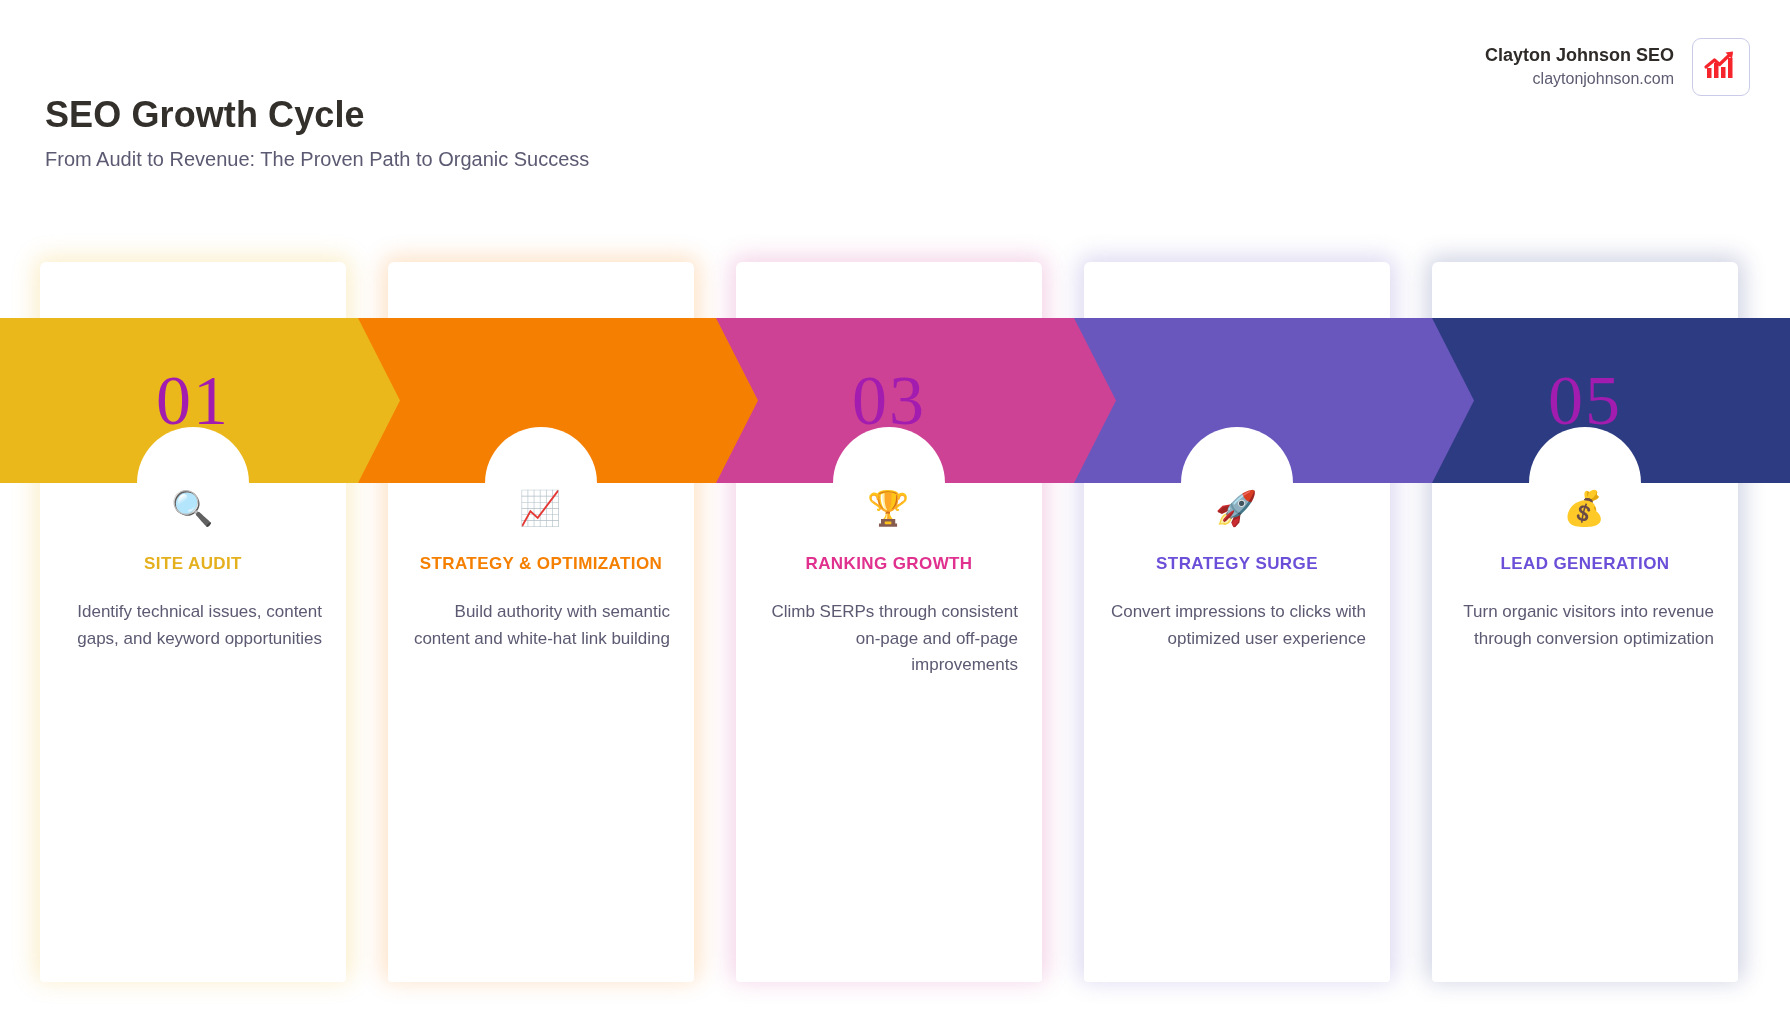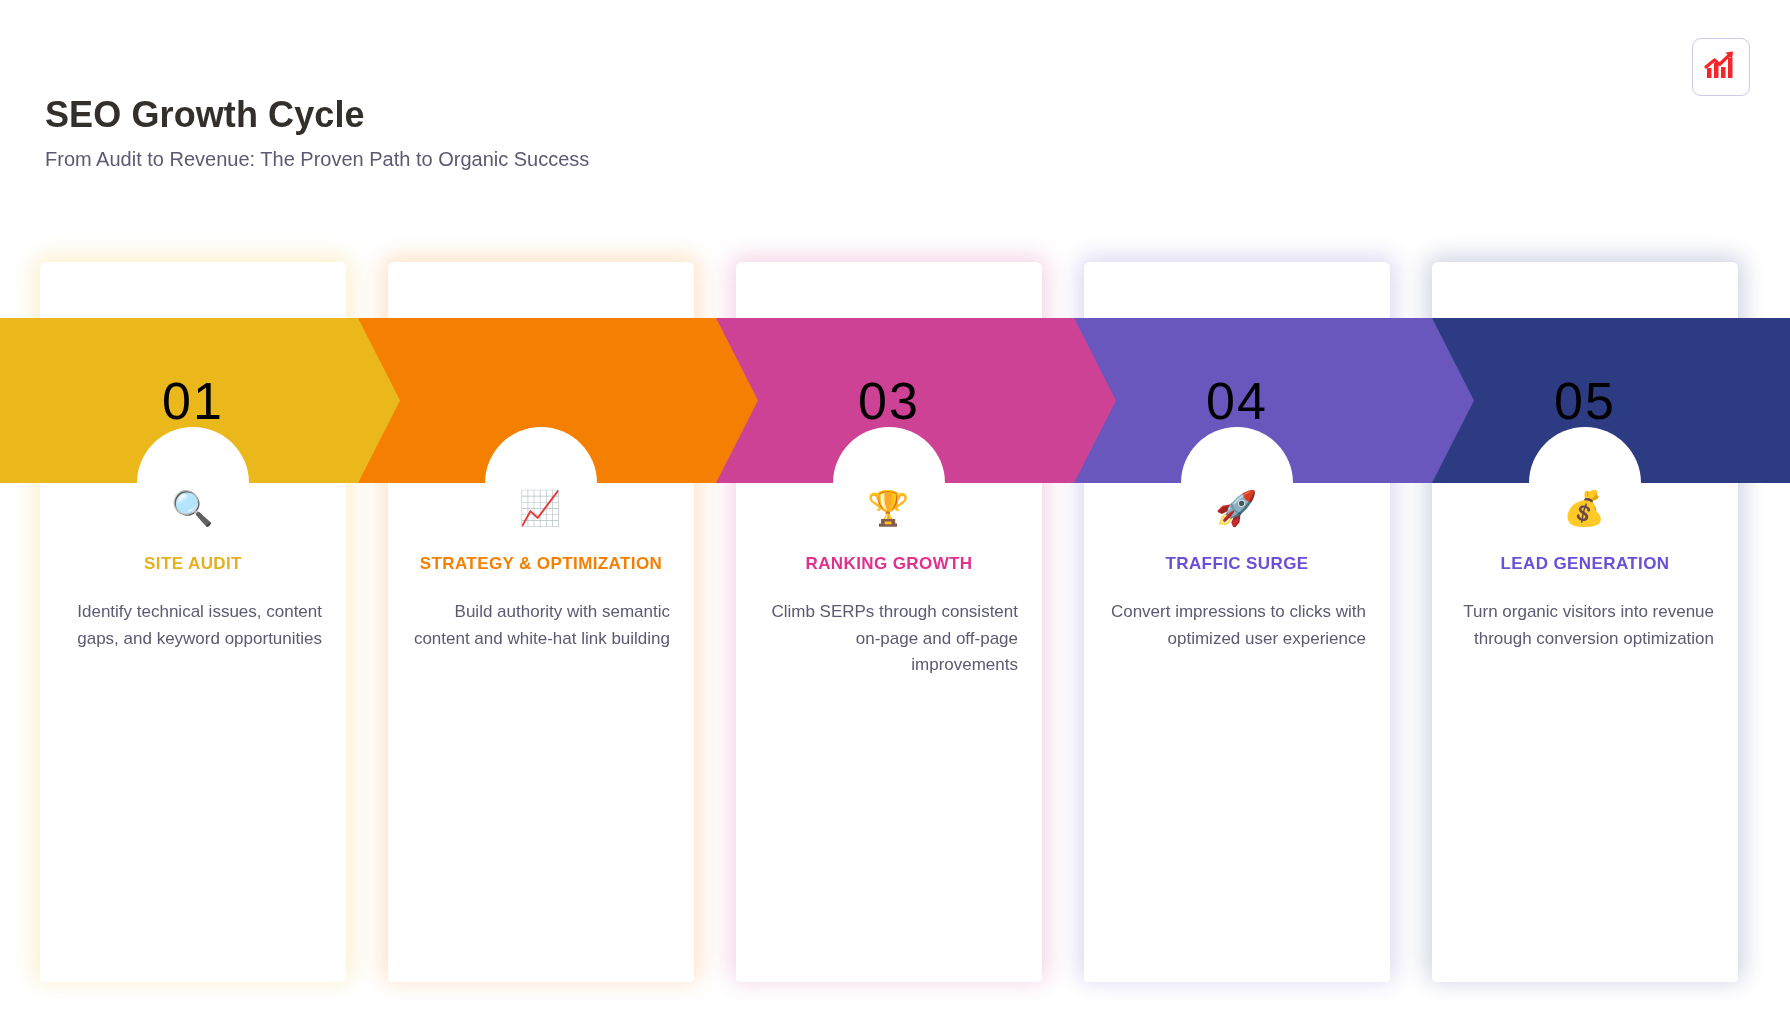--- a/index.html
+++ b/index.html
@@ -134,26 +134,27 @@
   }
 
   .band-number {
     position: absolute;
     top: 0;
     height: 165px;
     width: 358px;
     display: flex;
     align-items: center;
     justify-content: center;
-    color: #000000;
-    font-size: 52px;
+    color: #a21caf;
+    font-size: 70px;
     font-weight: 300;
     letter-spacing: 2px;
     line-height: 1;
     pointer-events: none;
+    font-family: Liberation Serif, serif;
   }
 
   
   .notch {
     position: absolute;
     width: 112px;
     height: 56px;
     background: #ffffff;
     border-radius: 112px 112px 0 0;
     bottom: 0;
@@ -200,20 +201,24 @@
 </head>
 <body>
 
 <div id="stage">
 
   <div class="header">
     <div class="page-title">SEO Growth Cycle</div>
     <div class="page-subtitle">From Audit to Revenue: The Proven Path to Organic Success</div>
 
     <div class="brand">
+      <div class="brand-text">
+        <div class="brand-name">Clayton Johnson SEO</div>
+        <div class="brand-url">claytonjohnson.com</div>
+      </div>
       <div class="brand-logo">
         <span>
           <svg width="36" height="34" viewBox="0 0 36 34" aria-hidden="true">
             <path d="M4 30 L4 20 L8.5 20 L8.5 30 Z" fill="#f5252b"></path>
             <path d="M11 30 L11 15 L15.5 15 L15.5 30 Z" fill="#f5252b"></path>
             <path d="M18 30 L18 19 L22.5 19 L22.5 30 Z" fill="#f5252b"></path>
             <path d="M25 30 L25 10 L29.5 10 L29.5 30 Z" fill="#f5252b"></path>
             <path d="M3 19 L11.5 12 L16.5 16.5 L28 5.5" fill="none" stroke="#f5252b" stroke-width="3.2" stroke-linecap="round" stroke-linejoin="round"></path>
             <path d="M22.5 4.5 L30 3.5 L29 11 Z" fill="#f5252b"></path>
           </svg>
@@ -238,21 +243,20 @@
         <div class="band" style="left: 0px; width: 1790px; background: rgb(45, 60, 130);"></div>
         <div class="band" style="left: 0px; width: 1474px; background: rgb(106, 87, 189); clip-path: polygon(0px 0px, calc(100% - 42px) 0px, 100% 50%, calc(100% - 42px) 100%, 0px 100%);"></div>
         <div class="band" style="left: 0px; width: 1116px; background: rgb(206, 66, 149); clip-path: polygon(0px 0px, calc(100% - 42px) 0px, 100% 50%, calc(100% - 42px) 100%, 0px 100%);"></div>
         <div class="band" style="left: 0px; width: 758px; background: rgb(245, 127, 0); clip-path: polygon(0px 0px, calc(100% - 42px) 0px, 100% 50%, calc(100% - 42px) 100%, 0px 100%);"></div>
         <div class="band" style="left: 0px; width: 400px; background: rgb(235, 184, 28); clip-path: polygon(0px 0px, calc(100% - 42px) 0px, 100% 50%, calc(100% - 42px) 100%, 0px 100%);"></div>
         <div class="band-number" style="left: 14px;">01</div>
         <div class="notch" style="left: 137px;"></div>
         <div class="notch" style="left: 485px;"></div>
         <div class="band-number" style="left: 710px;">03</div>
         <div class="notch" style="left: 833px;"></div>
-        <div class="band-number" style="left: 1058px;">04</div>
         <div class="notch" style="left: 1181px;"></div>
         <div class="band-number" style="left: 1406px;">05</div>
         <div class="notch" style="left: 1529px;"></div>
       </div>
       <div class="card-body" style="left: 40px;">
         <div class="card-icon">🔍</div>
         <div class="card-title" style="color: rgb(229, 176, 29);">SITE AUDIT</div>
         <div class="card-desc" style="color: rgb(91, 90, 114);">Identify technical issues, content gaps, and keyword opportunities</div>
       </div>
       <div class="card-body" style="left: 388px;">
@@ -260,21 +264,21 @@
         <div class="card-title" style="color: rgb(245, 127, 0);">STRATEGY &amp; OPTIMIZATION</div>
         <div class="card-desc" style="color: rgb(91, 90, 114);">Build authority with semantic content and white-hat link building</div>
       </div>
       <div class="card-body" style="left: 736px;">
         <div class="card-icon">🏆</div>
         <div class="card-title" style="color: rgb(224, 49, 143);">RANKING GROWTH</div>
         <div class="card-desc" style="color: rgb(91, 90, 114);">Climb SERPs through consistent on-page and off-page improvements</div>
       </div>
       <div class="card-body" style="left: 1084px;">
         <div class="card-icon">🚀</div>
-        <div class="card-title" style="color: rgb(107, 79, 216);">TRAFFIC SURGE</div>
+        <div class="card-title" style="color: rgb(107, 79, 216);">STRATEGY SURGE</div>
         <div class="card-desc" style="color: rgb(91, 90, 114);">Convert impressions to clicks with optimized user experience</div>
       </div>
       <div class="card-body" style="left: 1432px;">
         <div class="card-icon">💰</div>
         <div class="card-title" style="color: rgb(107, 79, 216);">LEAD GENERATION</div>
         <div class="card-desc" style="color: rgb(91, 90, 114);">Turn organic visitors into revenue through conversion optimization</div>
       </div>
     </div>
 
 </div>

